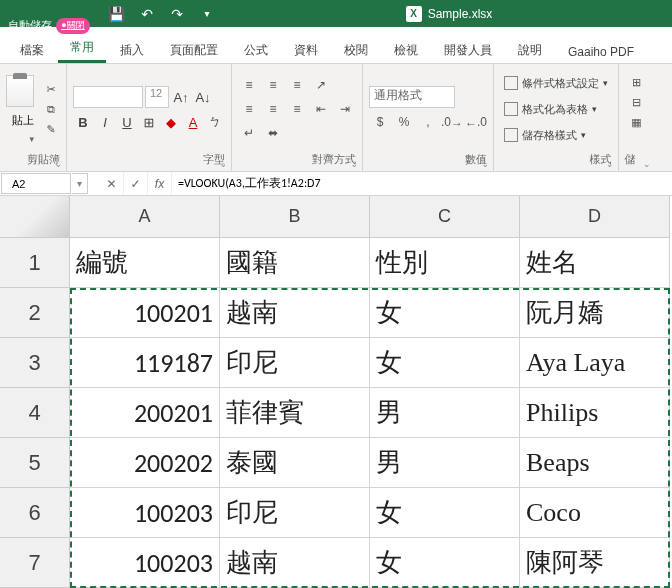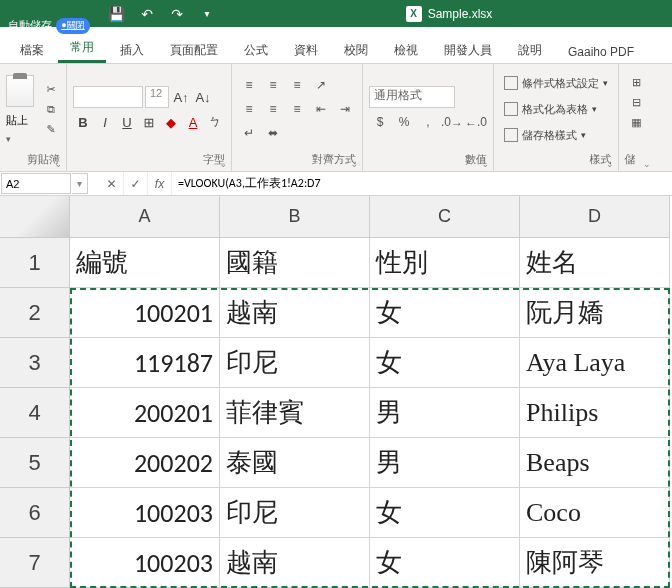--- a/index.html
+++ b/index.html
@@ -2,40 +2,40 @@
 <html><head>
 <meta charset="utf-8">
 <style>
   * { box-sizing: border-box; margin: 0; padding: 0; }
   body { font-family: "Microsoft JhengHei", "Segoe UI", sans-serif; font-size: 12px; background: #fff; width: 672px; height: 588px; overflow: hidden; }
   
   
   .titlebar { background: #217346; height: 27px; display: flex; align-items: center; color: #fff; }
   .autosave { display: flex; align-items: center; padding: 0 8px; gap: 4px; margin-top: 24px; }
   .autosave-label { font-size: 11px; }
-  .toggle { width: 34px; height: 16px; background: #3b82f6; border-radius: 8px; font-size: 9px; display: flex; align-items: center; justify-content: center; color:#fff;text-decoration:underline; }
+  .toggle { width: 34px; height: 16px; background: #ec4899; border-radius: 8px; font-size: 9px; display: flex; align-items: center; justify-content: center; color:#fff;text-decoration:underline; }
   .qat { display: flex; align-items: center; gap: 8px; padding: 0 8px; }
   .qat-btn { width: 22px; height: 22px; display: flex; align-items: center; justify-content: center; color: #fff; font-size: 14px; }
   .title-center { flex: 1; display: flex; align-items: center; justify-content: center; gap: 6px; }
   .excel-icon { width: 16px; height: 16px; background: #fff; color: #217346; font-size: 10px; font-weight: bold; display: flex; align-items: center; justify-content: center; border-radius: 2px; }
   .filename { font-size: 12px; }
   
   
   .ribbon-tabs { background: #fff; height: 37px; display: flex; align-items: flex-end; border-bottom: 1px solid #d4d4d4; padding-left: 8px; gap: 2px; }
   .tab { padding: 4px 12px; font-size: 12px; color: #444; cursor: pointer; }
   .tab.active { color: #217346; border-bottom: 3px solid #217346; font-weight: 500; }
   
   
   .ribbon { background: #f3f2f1; height: 108px; display: flex; border-bottom: 1px solid #d4d4d4; }
   .group { border-right: 1px solid #d4d4d4; display: flex; flex-direction: column; justify-content: space-between; padding: 4px 6px 2px 6px; }
   .group-content { flex: 1; display: flex; align-items: center; gap: 4px; }
   .group-label { text-align: right; font-size: 11px; color: #666; padding: 2px 0; position: relative; }
   .group-label::after { content: "⌄"; position: absolute; right: -2px; bottom: 0; font-size: 9px; color: #888; }
   
-  .clipboard-main { display: flex; flex-direction: column; align-items: flex-start; gap: 6px; }
+  .clipboard-main { display: flex; flex-direction: column; align-items: flex-end; gap: 6px; }
   .paste-icon { width: 28px; height: 32px; background: linear-gradient(#fff,#eee); border:1px solid #ccc; position: relative; }
   .paste-icon::before { content:""; position:absolute; top:-3px; left:6px; width:14px; height:6px; background:#888; border-radius:2px 2px 0 0; }
   .paste-label { font-size: 11px; }
   .clipboard-side { display: flex; flex-direction: column; gap: 4px; margin-left:4px; }
   .mini-btn { width: 18px; height: 16px; font-size: 11px; color: #555; display:flex;align-items:center;justify-content:center; }
   
   .font-col { display: flex; flex-direction: column; gap: 4px; }
   .font-row { display: flex; gap: 2px; align-items: center; }
   .font-select { border: 1px solid #ccc; background: #fff; height: 22px; font-size: 11px; padding: 0 4px; color:#888; }
   .font-name { width: 70px; }
@@ -54,21 +54,21 @@
   .num-row { display:flex; gap:2px; }
   
   .styles-col { display:flex; flex-direction:column; gap:2px; }
   .style-btn { display:flex; align-items:center; gap:4px; font-size:11px; color:#444; height:24px; padding:0 4px; }
   .style-icon { width:14px; height:14px; border:1px solid #888; }
   
   .rightmost { width:24px; display:flex; flex-direction:column; gap:4px; padding-top:6px; }
   
   
   .formula-bar { height: 24px; display:flex; align-items:stretch; border-bottom:1px solid #d4d4d4; background:#fff; }
-  .namebox { width:70px; border:1px solid #ccc; margin:1px; padding:2px 4px; font-size:11px; display:flex; align-items:center; }
+  .namebox { width:70px; border:1px solid #ccc; margin:1px; padding:2px 10px; font-size:11px; display:flex; align-items:center; }
   .namebox-dd { width:16px; border:1px solid #ccc; border-left:none; margin:1px 0; display:flex;align-items:center;justify-content:center; color:#888; font-size:10px;}
   .fb-btn { width:24px; display:flex;align-items:center;justify-content:center; color:#666; font-size:12px; border-right:1px solid #eee;}
   .fb-btn.fx { font-style:italic; }
   .formula-input { flex:1; padding:2px 6px; font-size:12px; display:flex; align-items:center; font-family: Calibri, sans-serif; }
   
   
   .grid { display:flex; }
   .corner { width:70px; height:42px; background:linear-gradient(135deg,#f0f0f0 50%,#ccc 100%); border-right:1px solid #ccc; border-bottom:1px solid #ccc; }
   .col-headers { display:flex; }
   .col-h { height:42px; background:#f0f0f0; border-right:1px solid #ccc; border-bottom:1px solid #ccc; display:flex; align-items:center; justify-content:center; font-size:18px; color:#444; }

